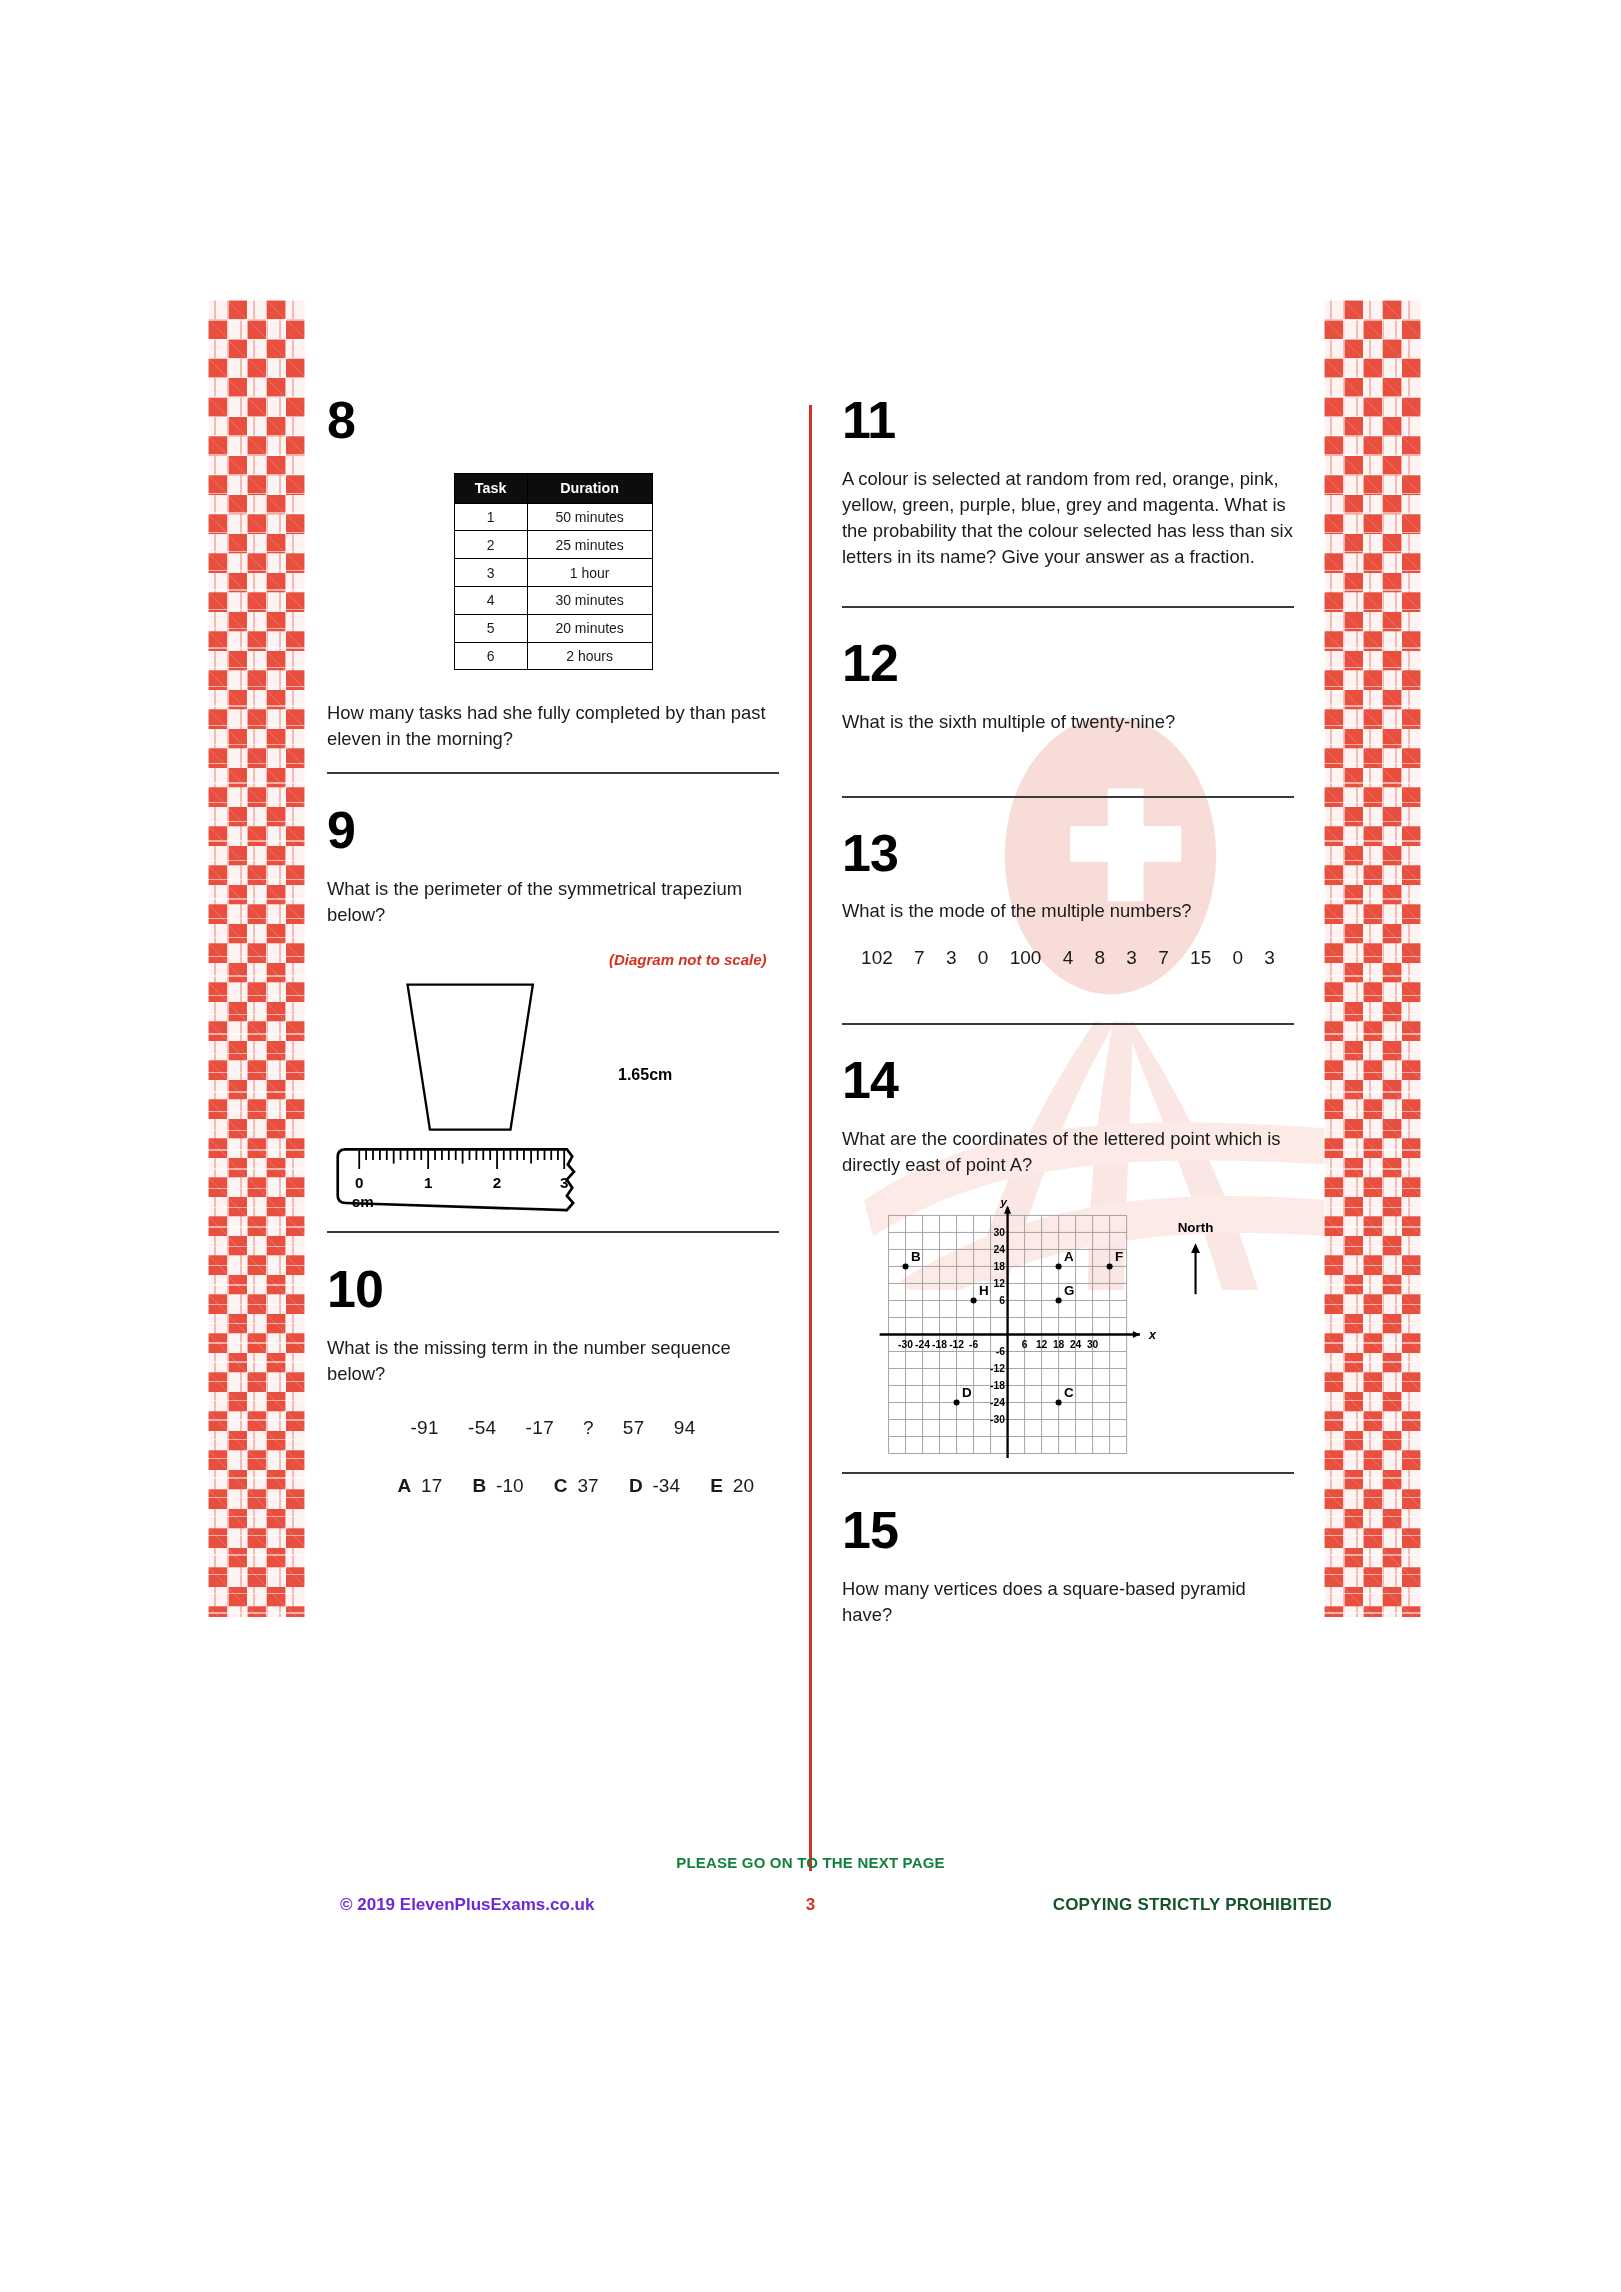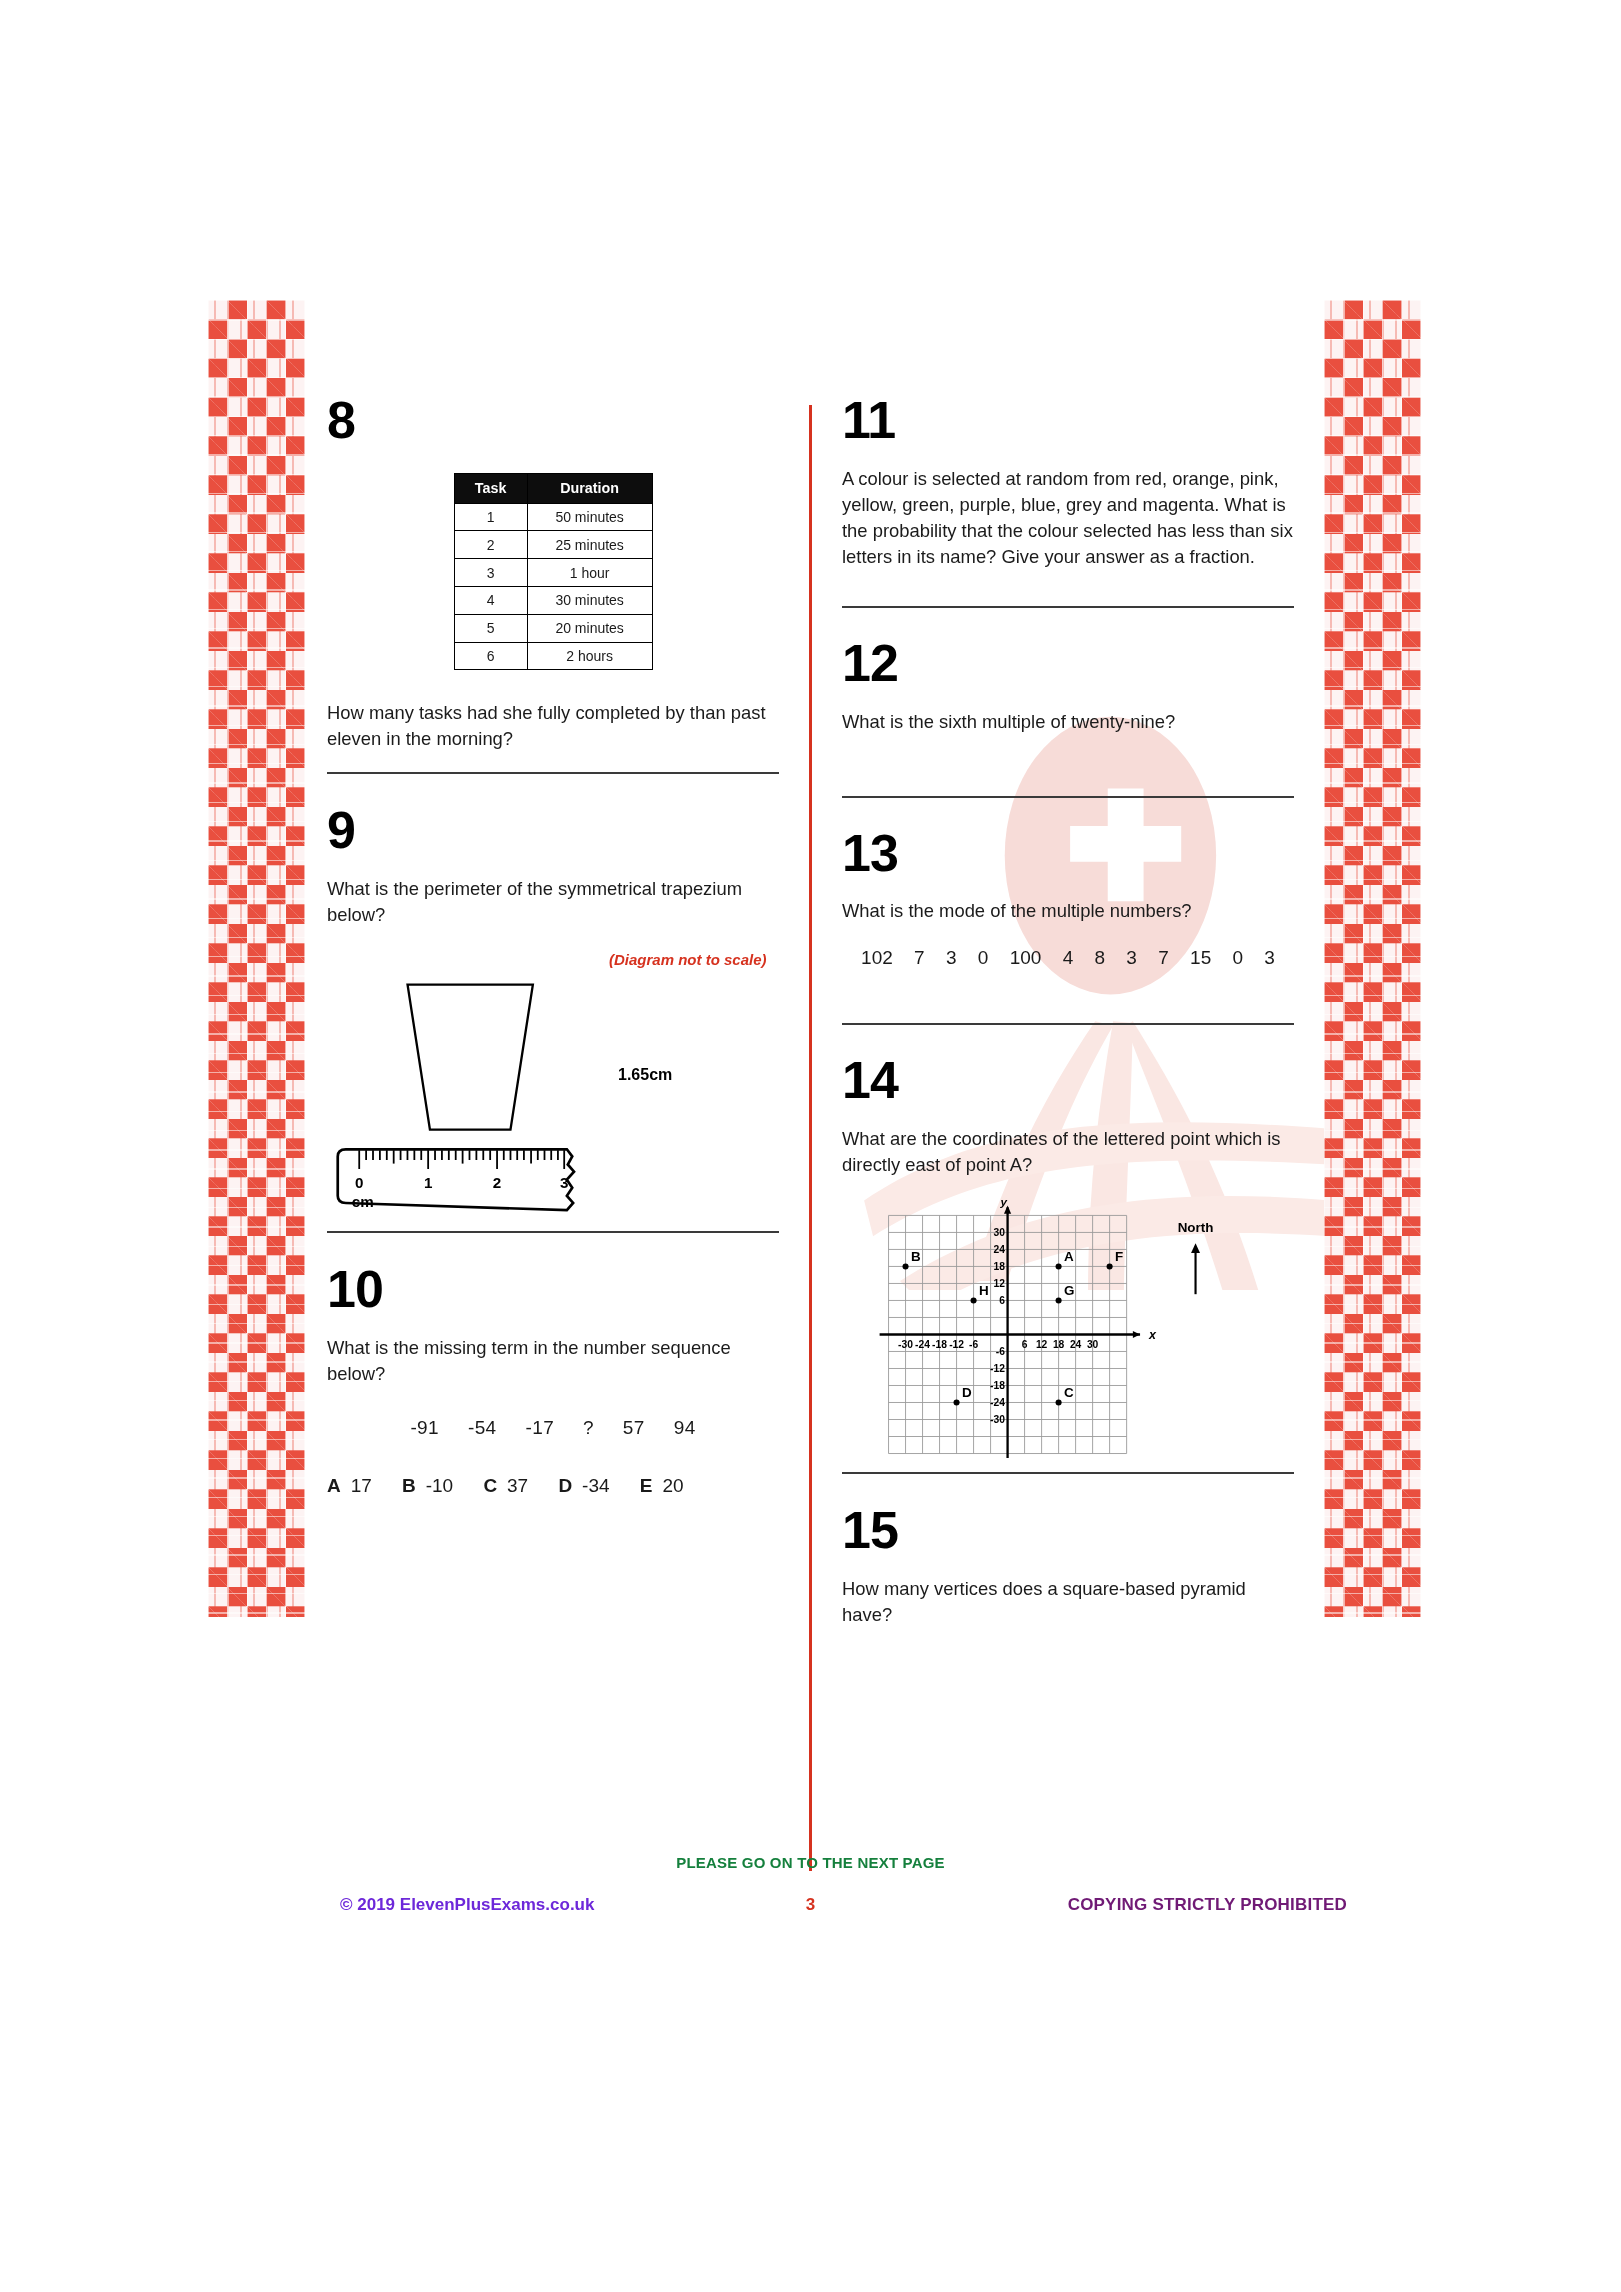--- a/index.html
+++ b/index.html
@@ -81,21 +81,21 @@
   .fig9{position:relative;height:240px;margin-top:3.6px;}
   .label165{
     position:absolute;left:291px;top:94px;font-size:16px;font-weight:bold;color:#000;
   }
 
   
   .seq{
     font-size:19px;margin:30px 0 0 0;text-align:center;letter-spacing:0.4px;
   }
   .seq span{display:inline-block;margin:0 11.6px;}
-  .opts{font-size:19px;margin:36px 0 0 0;}
+  .opts{font-size:19px;margin:36px 0 0 0;text-align:right;}
   .opts .ol{font-weight:bold;margin-right:9.9px;}
   .opts .ov{margin-right:25px;}
 
   
   .numlist{font-size:19px;margin:23px 0 0 0;text-align:center;}
   .numlist span{display:inline-block;margin:0 8px;}
 
   
   .fig14{position:relative;height:260px;margin-top:21.5px;}
 
@@ -115,21 +115,21 @@
     position:relative;margin-top:24px;height:27px;
   }
   #copyright{
     position:absolute;left:340px;top:0;color:#6d28d9;font-weight:bold;font-size:17px;
   }
   #pagenum{
     position:absolute;left:0;right:0;top:0;text-align:center;
     color:#d6321f;font-weight:bold;font-size:17px;
   }
   #prohibited{
-    position:absolute;right:274px;top:0;color:#701a75;font-weight:bold;font-size:17px;
+    position:absolute;right:289px;top:0;color:#14532d;font-weight:bold;font-size:17px;
     letter-spacing:0.2px;
   }
 </style>
 </head>
 <body>
 
 <div class="page">
 
   <svg id="watermark" viewBox="0 0 520 700">
     <ellipse cx="275" cy="215" rx="118" ry="155" fill="#f7dcd8"></ellipse>

